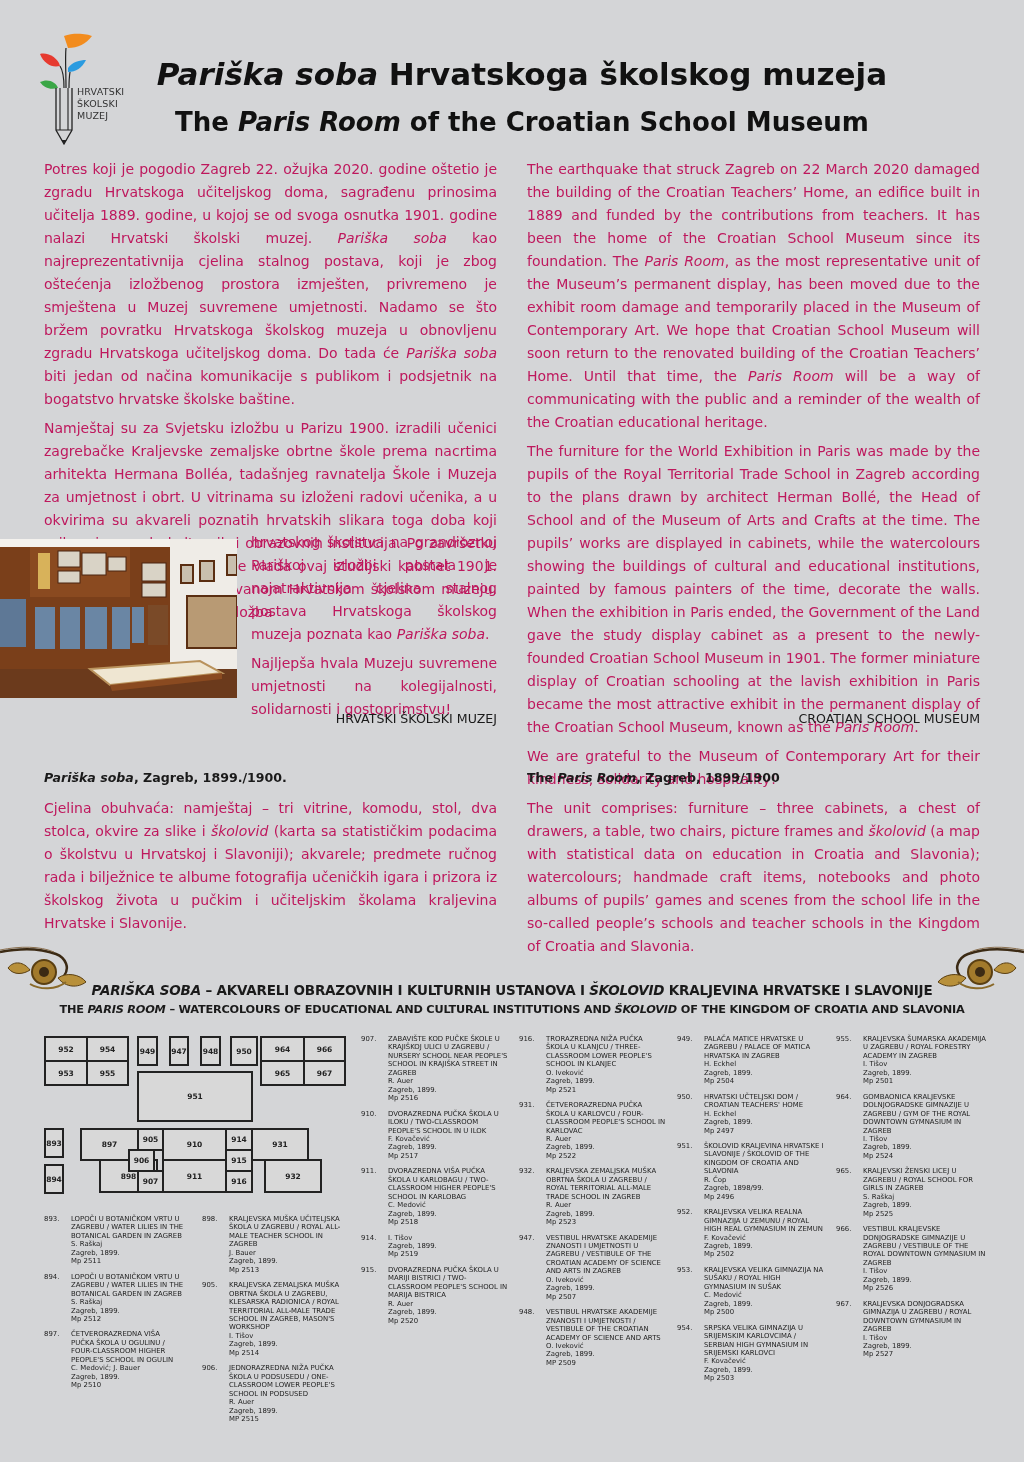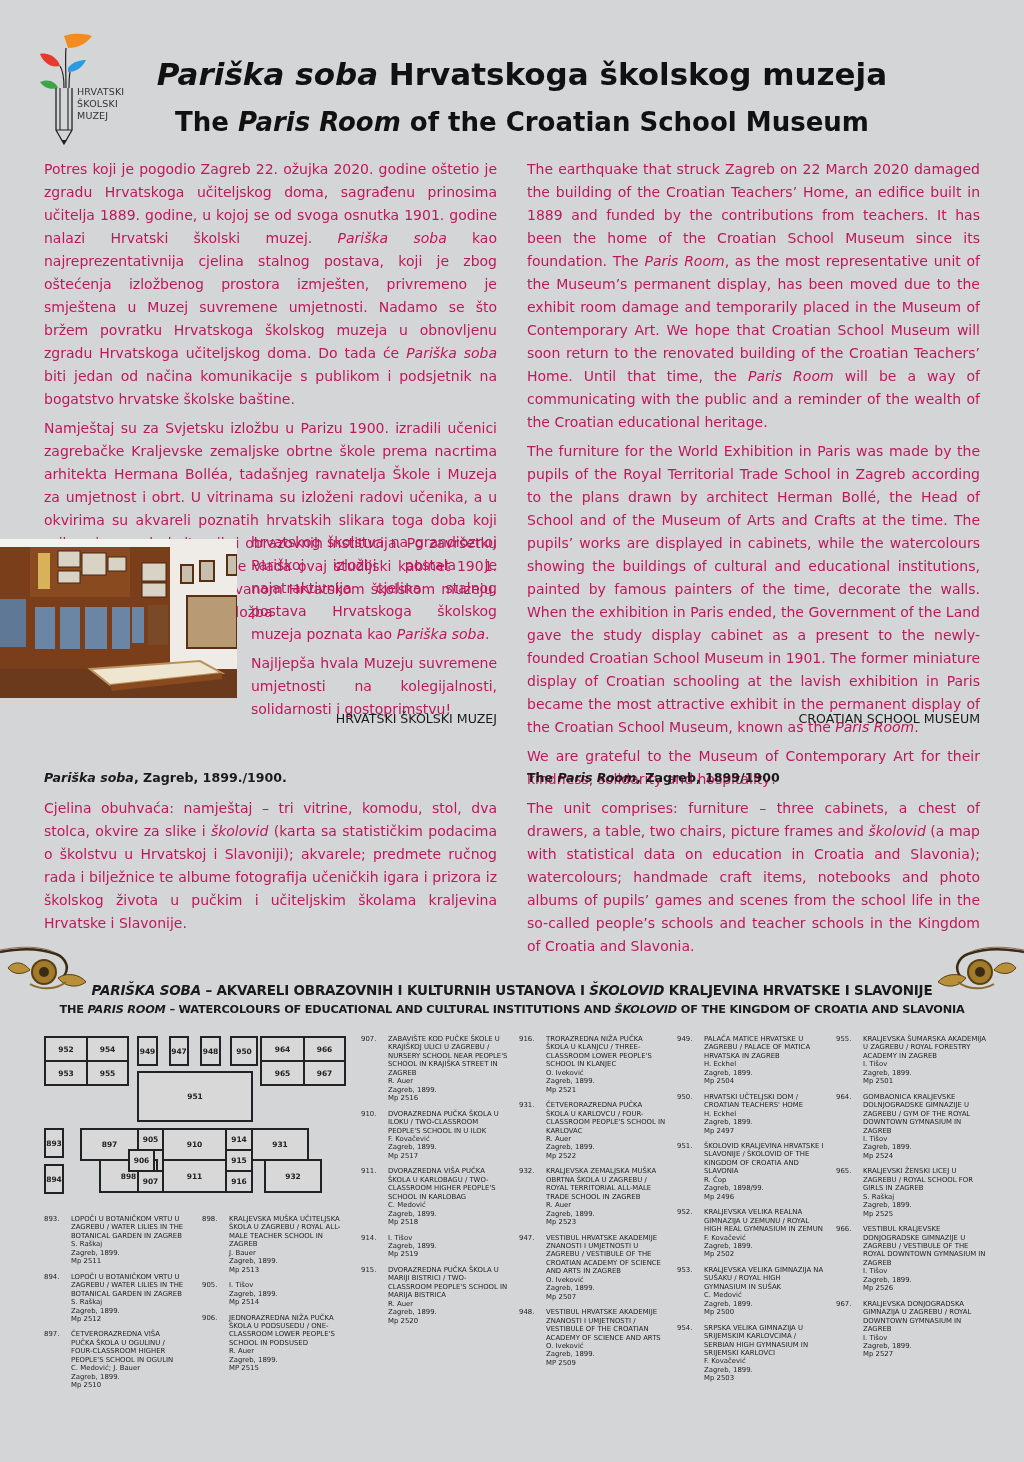--- a/index.html
+++ b/index.html
@@ -242,20 +242,21 @@
       <div class="txt">
         <div>KRALJEVSKA MUŠKA UČITELJSKA ŠKOLA U ZAGREBU / ROYAL ALL-MALE TEACHER SCHOOL IN ZAGREB</div>
         <div>J. Bauer</div>
         <div>Zagreb, 1899.</div>
         <div>Mp 2513</div>
       </div>
     </div>
     <div class="item">
       <div class="num">905.</div>
       <div class="txt">
+        <div>KRALJEVSKA ZEMALJSKA MUŠKA OBRTNA ŠKOLA U ZAGREBU, KLESARSKA RADIONICA / ROYAL TERRITORIAL ALL-MALE TRADE SCHOOL IN ZAGREB, MASON'S WORKSHOP</div>
         <div>I. Tišov</div>
         <div>Zagreb, 1899.</div>
         <div>Mp 2514</div>
       </div>
     </div>
     <div class="item">
       <div class="num">906.</div>
       <div class="txt">
         <div>JEDNORAZREDNA NIŽA PUČKA ŠKOLA U PODSUSEDU / ONE-CLASSROOM LOWER PEOPLE'S SCHOOL IN PODSUSED</div>
         <div>R. Auer</div>

